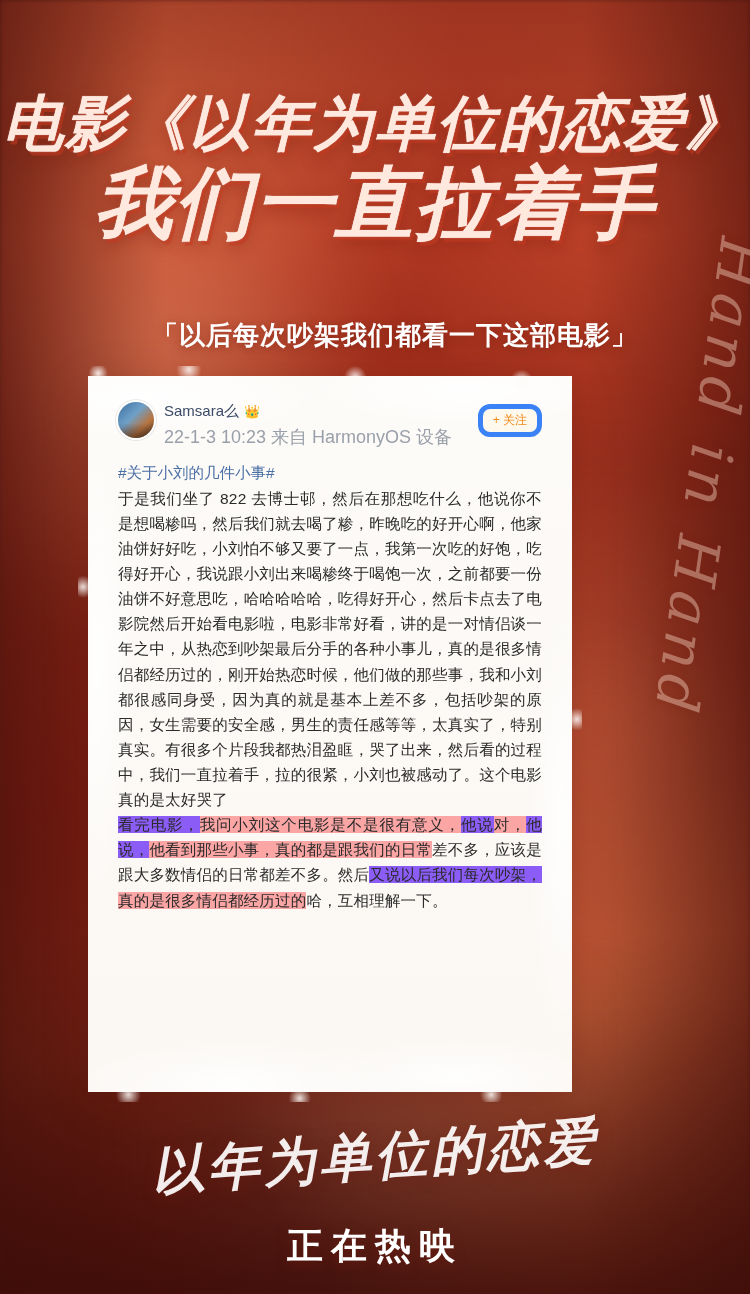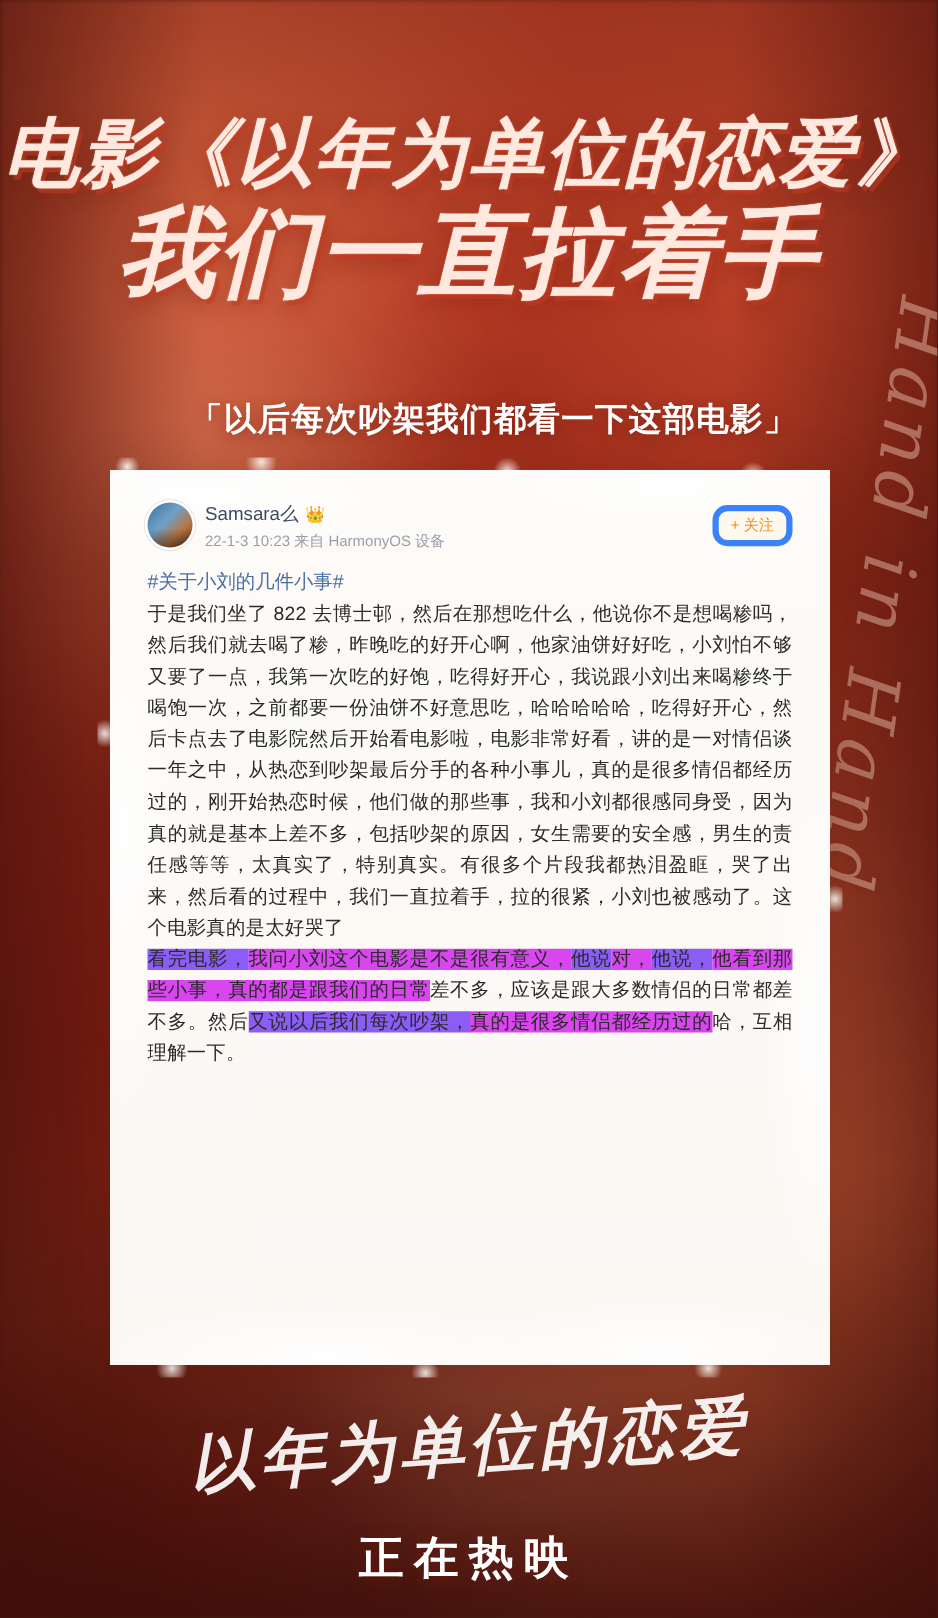--- a/index.html
+++ b/index.html
@@ -113,21 +113,21 @@
     color: #ffffff;
     letter-spacing: 1px;
     text-shadow: 0 2px 10px rgba(120,26,14,0.6);
   }
 
   
   .paper-wrap {
     position: absolute;
     left: 88px;
     top: 376px;
-    width: 576px;
+    width: 484px;
     height: 716px;
   }
   .paper-texture {
     position: absolute;
     inset: 0;
     background:
       radial-gradient(ellipse 52% 8% at 12% 3%, rgba(255,255,255,0.95), rgba(255,255,255,0) 72%),
       radial-gradient(ellipse 46% 7% at 78% 2%, rgba(255,255,255,0.92), rgba(255,255,255,0) 72%),
       radial-gradient(ellipse 10% 46% at 2% 40%, rgba(255,255,255,0.9), rgba(255,255,255,0) 72%),
       radial-gradient(ellipse 10% 44% at 98% 62%, rgba(255,255,255,0.9), rgba(255,255,255,0) 72%),
@@ -193,21 +193,21 @@
   }
   .post-user {
     font-size: 15px;
     color: #3b4a66;
     font-weight: normal;
     white-space: nowrap;
   }
   .crown-icon { font-size: 13px; line-height: 1; }
   .post-meta {
     margin-top: 4px;
-    font-size: 12px;
+    font-size: 18px;
     color: #9aa0aa;
     white-space: nowrap;
   }
   .follow-btn {
     flex: 0 0 auto;
     margin-top: 2px;
     border: 5px solid #3b82f6;
     color: #f08c1e;
     background: #fff8ec;
     border-radius: 12px;
@@ -227,21 +227,21 @@
   .post-body {
     padding: 0 4px;
     font-size: 15.5px;
     line-height: 1.62;
     color: #2b2b2b;
     text-align: justify;
     letter-spacing: 0.2px;
   }
   .post-body p { margin: 0; }
   .hl { background: #8b5cf6; }
-  .hl-soft { background: #d946ef; }
+  .hl-soft { background: #fca5a5; }
 
   
   .brand-script {
     position: absolute;
     left: 0; right: 0;
     top: 1122px;
     text-align: center;
     font-family: "DejaVu Serif", serif;
     font-style: italic;
     font-weight: bold;

